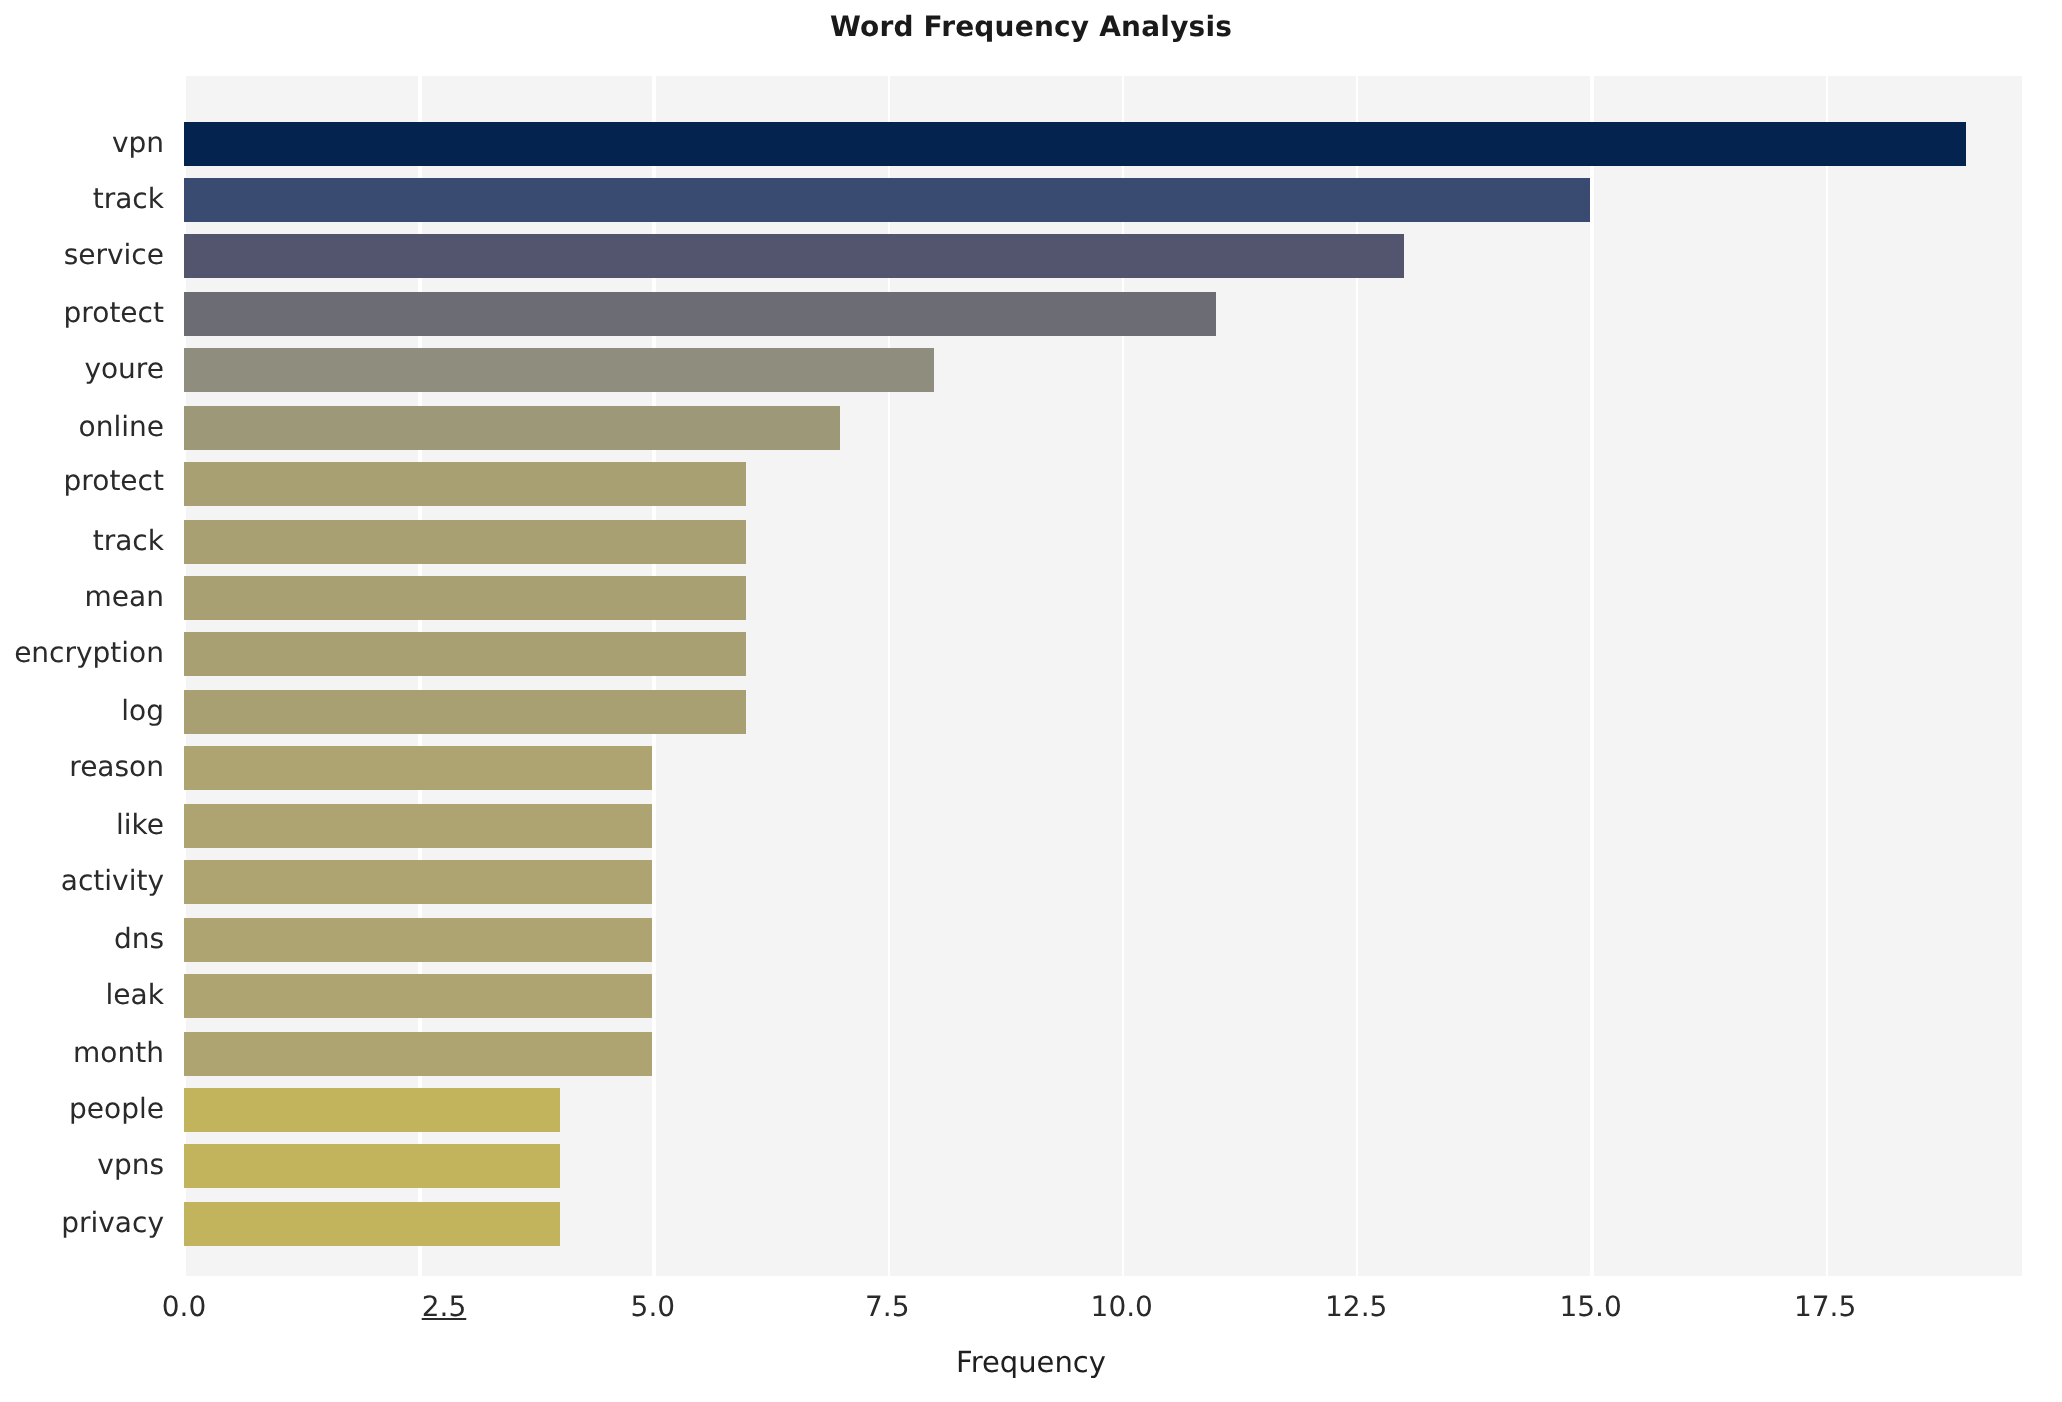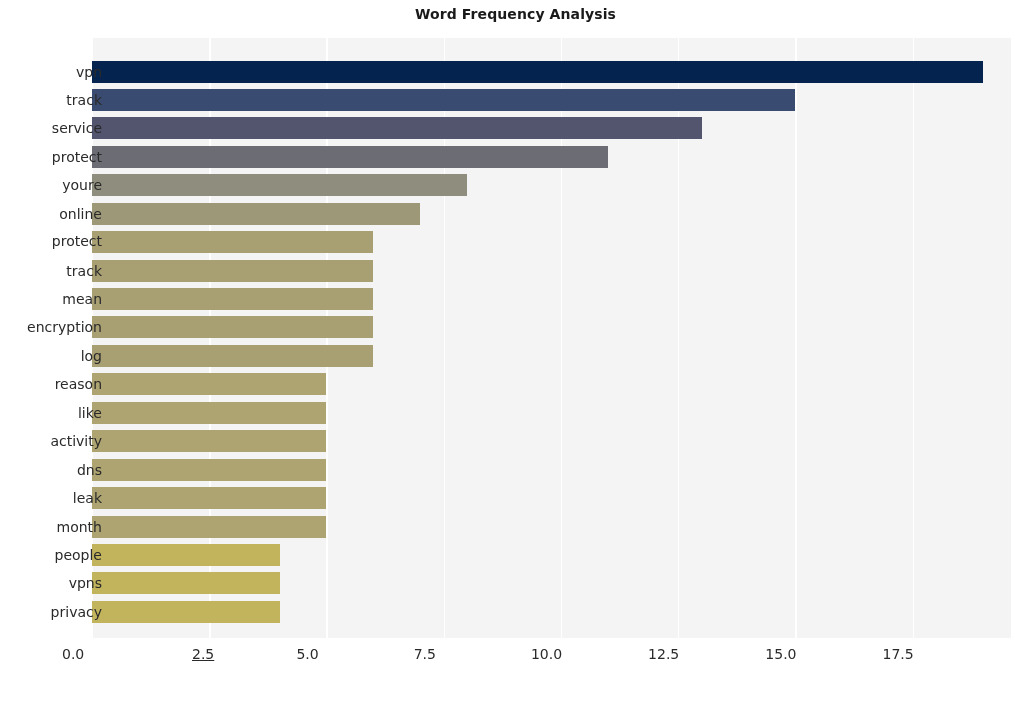--- a/index.html
+++ b/index.html
@@ -75,36 +75,36 @@
     position: absolute;
     left: 0;
     top: 38px;
     width: 1031px;
     height: 600px;
   }
   #ytick-layer .ytick-label {
     left: 0;
     width: 84px;
     right: auto;
-    margin-left: 20px;
   }
 
   
   #xtick-layer {
     position: absolute;
     left: 0;
     top: 645px;
     width: 1031px;
     height: 24px;
   }
   .xtick-label {
     position: absolute;
     top: 0;
     font-size: 14px;
     color: #2a2a2a;
+    text-align: center;
     width: 60px;
     line-height: 18px;
   }
 
   
   #xaxis-label {
     position: absolute;
     left: 0;
     top: 674px;
     width: 1031px;
@@ -182,14 +182,15 @@
       <div class="xtick-label" style="left: 62px;">0.0</div>
       <div class="xtick-label" style="left: 192px; text-decoration: underline;">2.5</div>
       <div class="xtick-label" style="left: 296.439px;">5.0</div>
       <div class="xtick-label" style="left: 413.658px;">7.5</div>
       <div class="xtick-label" style="left: 530.878px;">10.0</div>
       <div class="xtick-label" style="left: 648.097px;">12.5</div>
       <div class="xtick-label" style="left: 765.316px;">15.0</div>
       <div class="xtick-label" style="left: 882.536px;">17.5</div>
     </div>
 
+  <div id="xaxis-label">Frequency</div>
 
 </div>
 
 </body></html>

